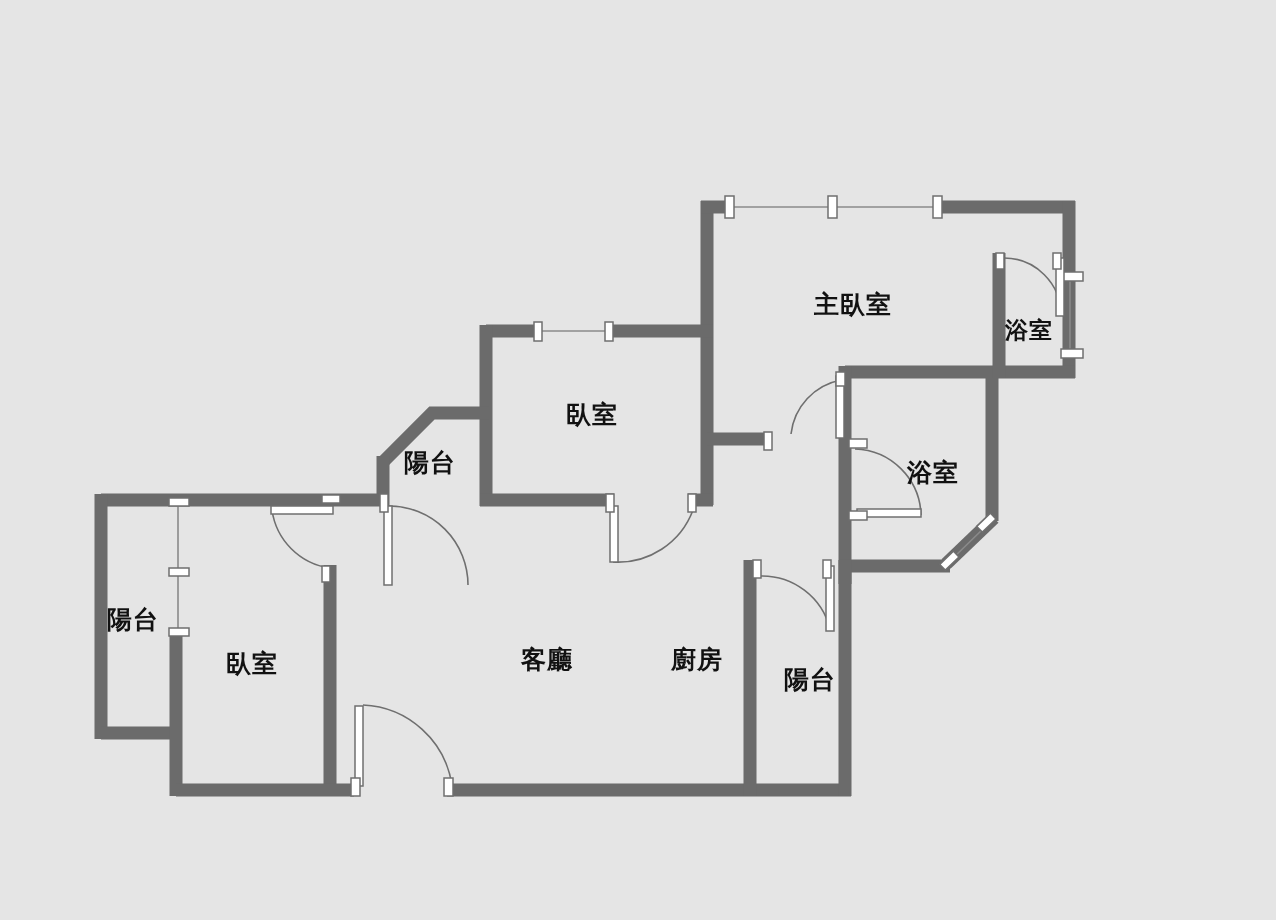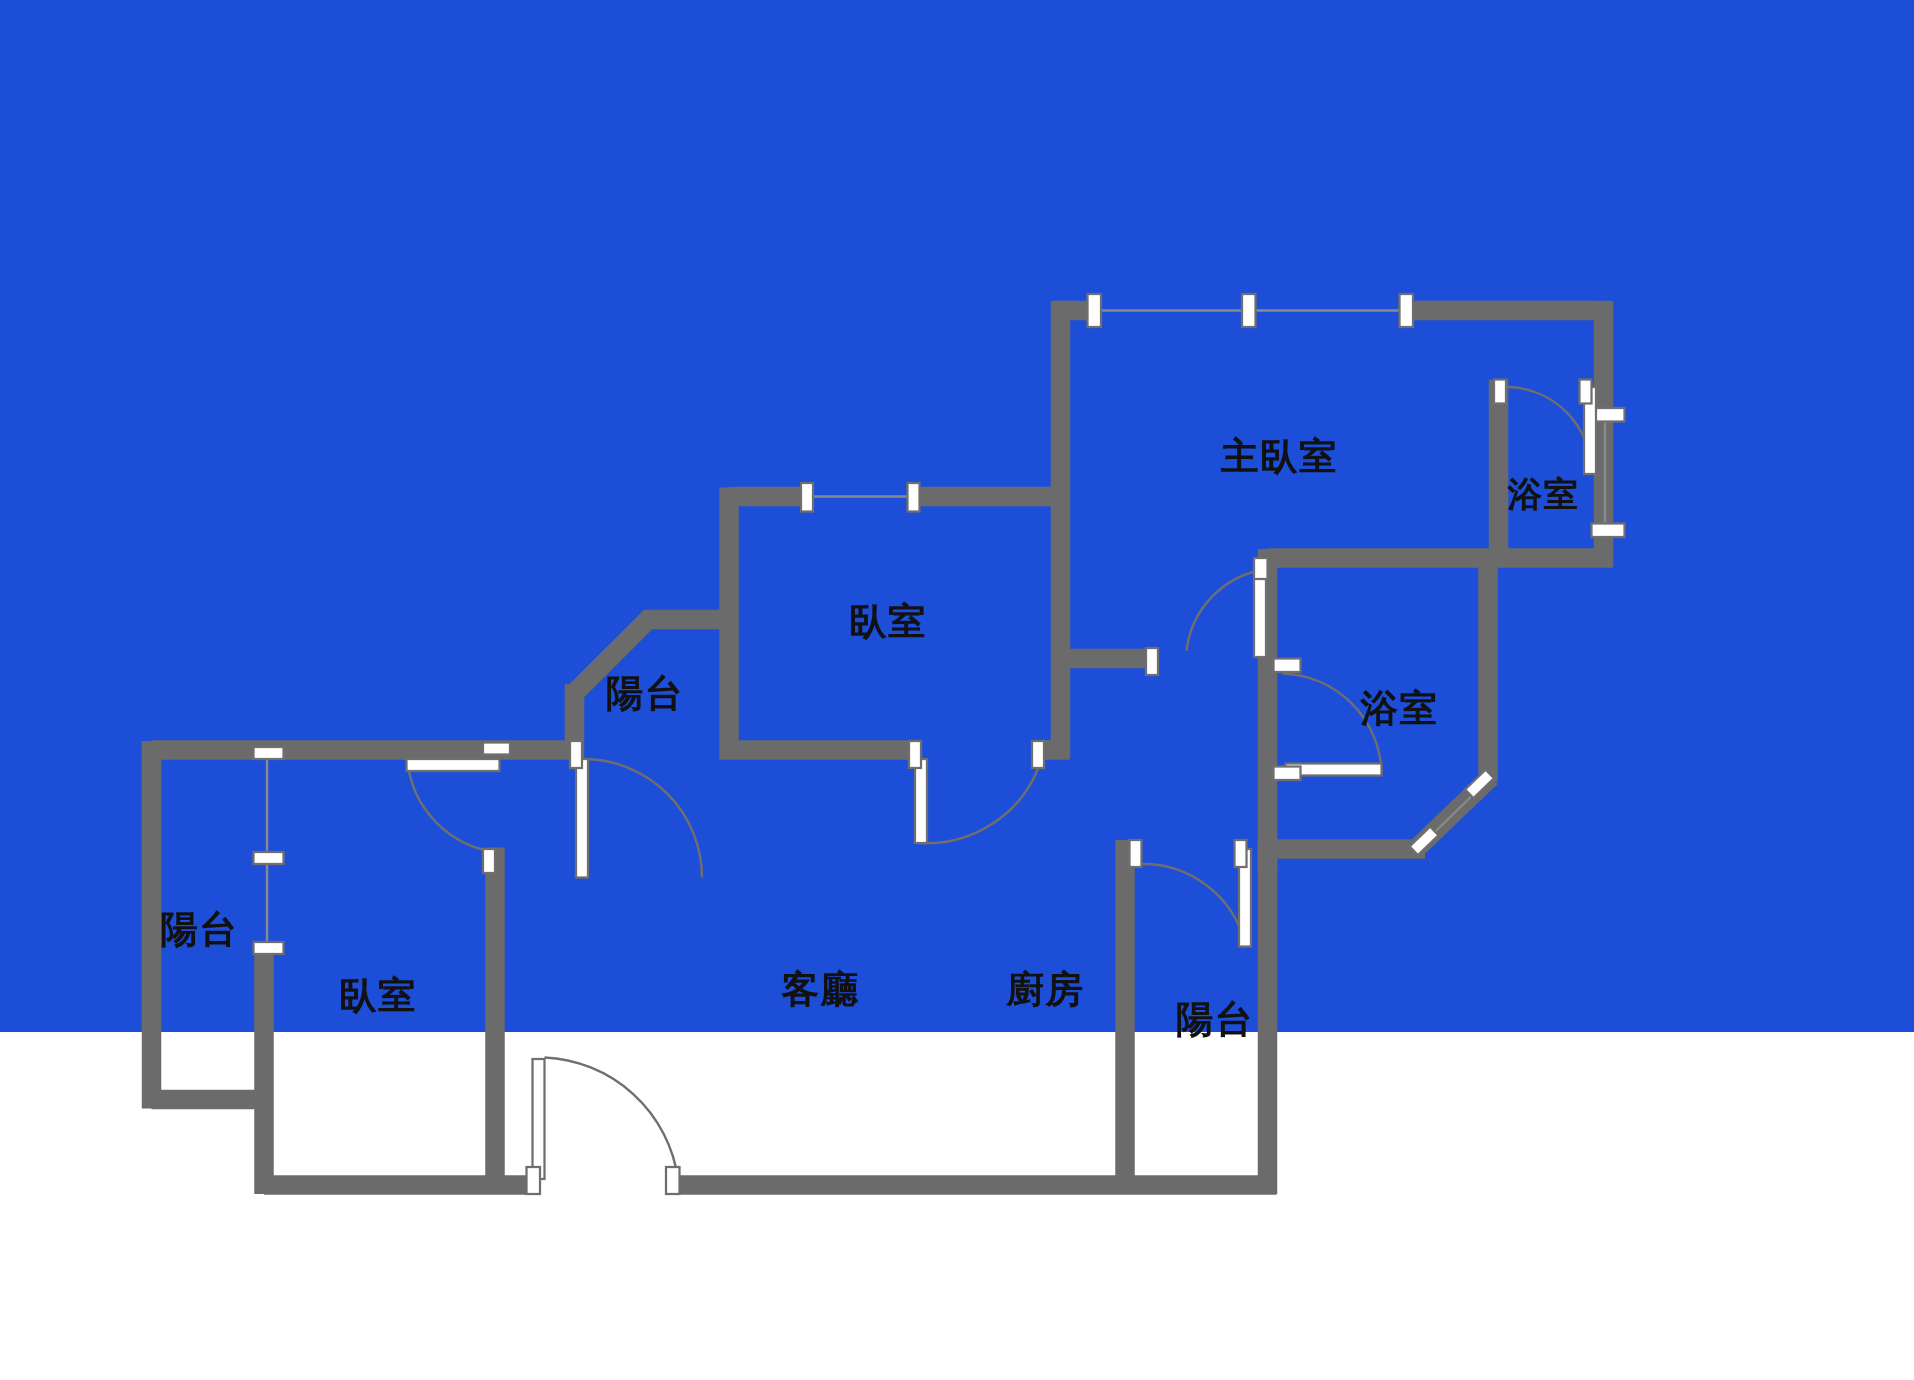--- a/index.html
+++ b/index.html
@@ -9,22 +9,22 @@
   }
   body {
     width: 1276px;
     height: 920px;
     font-family: "DejaVu Sans", "Liberation Sans", sans-serif;
     overflow: hidden;
   }
   #plan-root {
     position: relative;
     width: 1276px;
-    height: 688px;
-    background: #1d4ed8;
+    height: 920px;
+    background: #e5e5e5;
   }
   svg#floorplan {
     display: block;
     width: 1276px;
     height: 920px;
   }
   .wall       { stroke: #6b6b6b; stroke-width: 13; stroke-linecap: butt; fill: none; }
   .glassline  { stroke: #8a8a8a; stroke-width: 1.6; fill: none; }
   .swing      { stroke: #6f6f6f; stroke-width: 1.6; fill: none; }
   .leaf       { stroke: #6f6f6f; stroke-width: 1.5; fill: #ffffff; }

